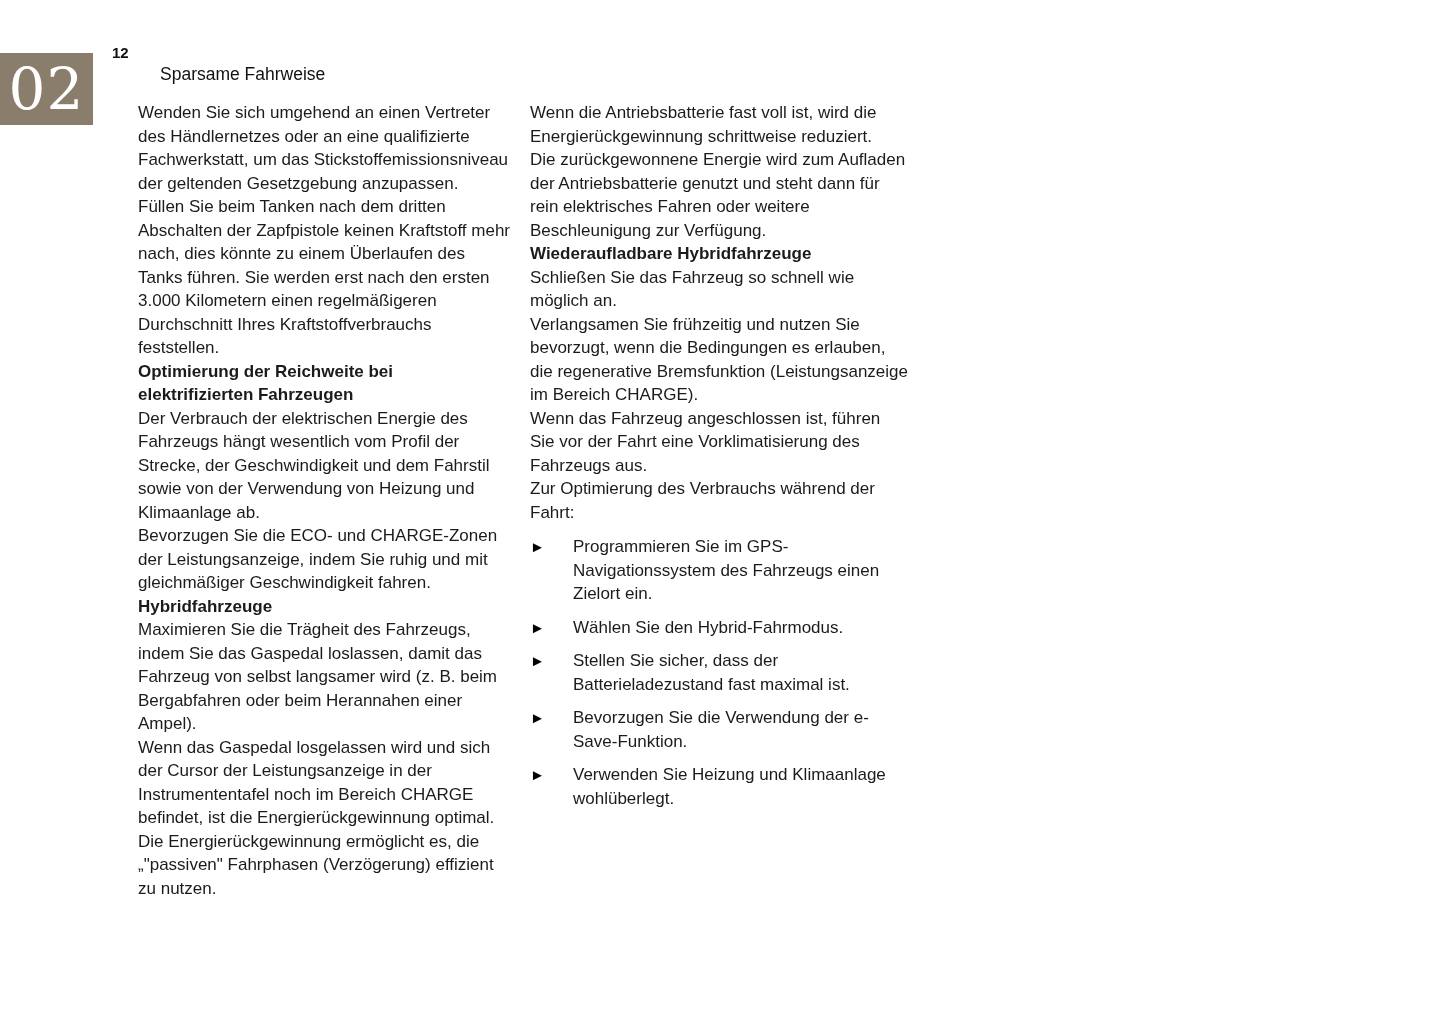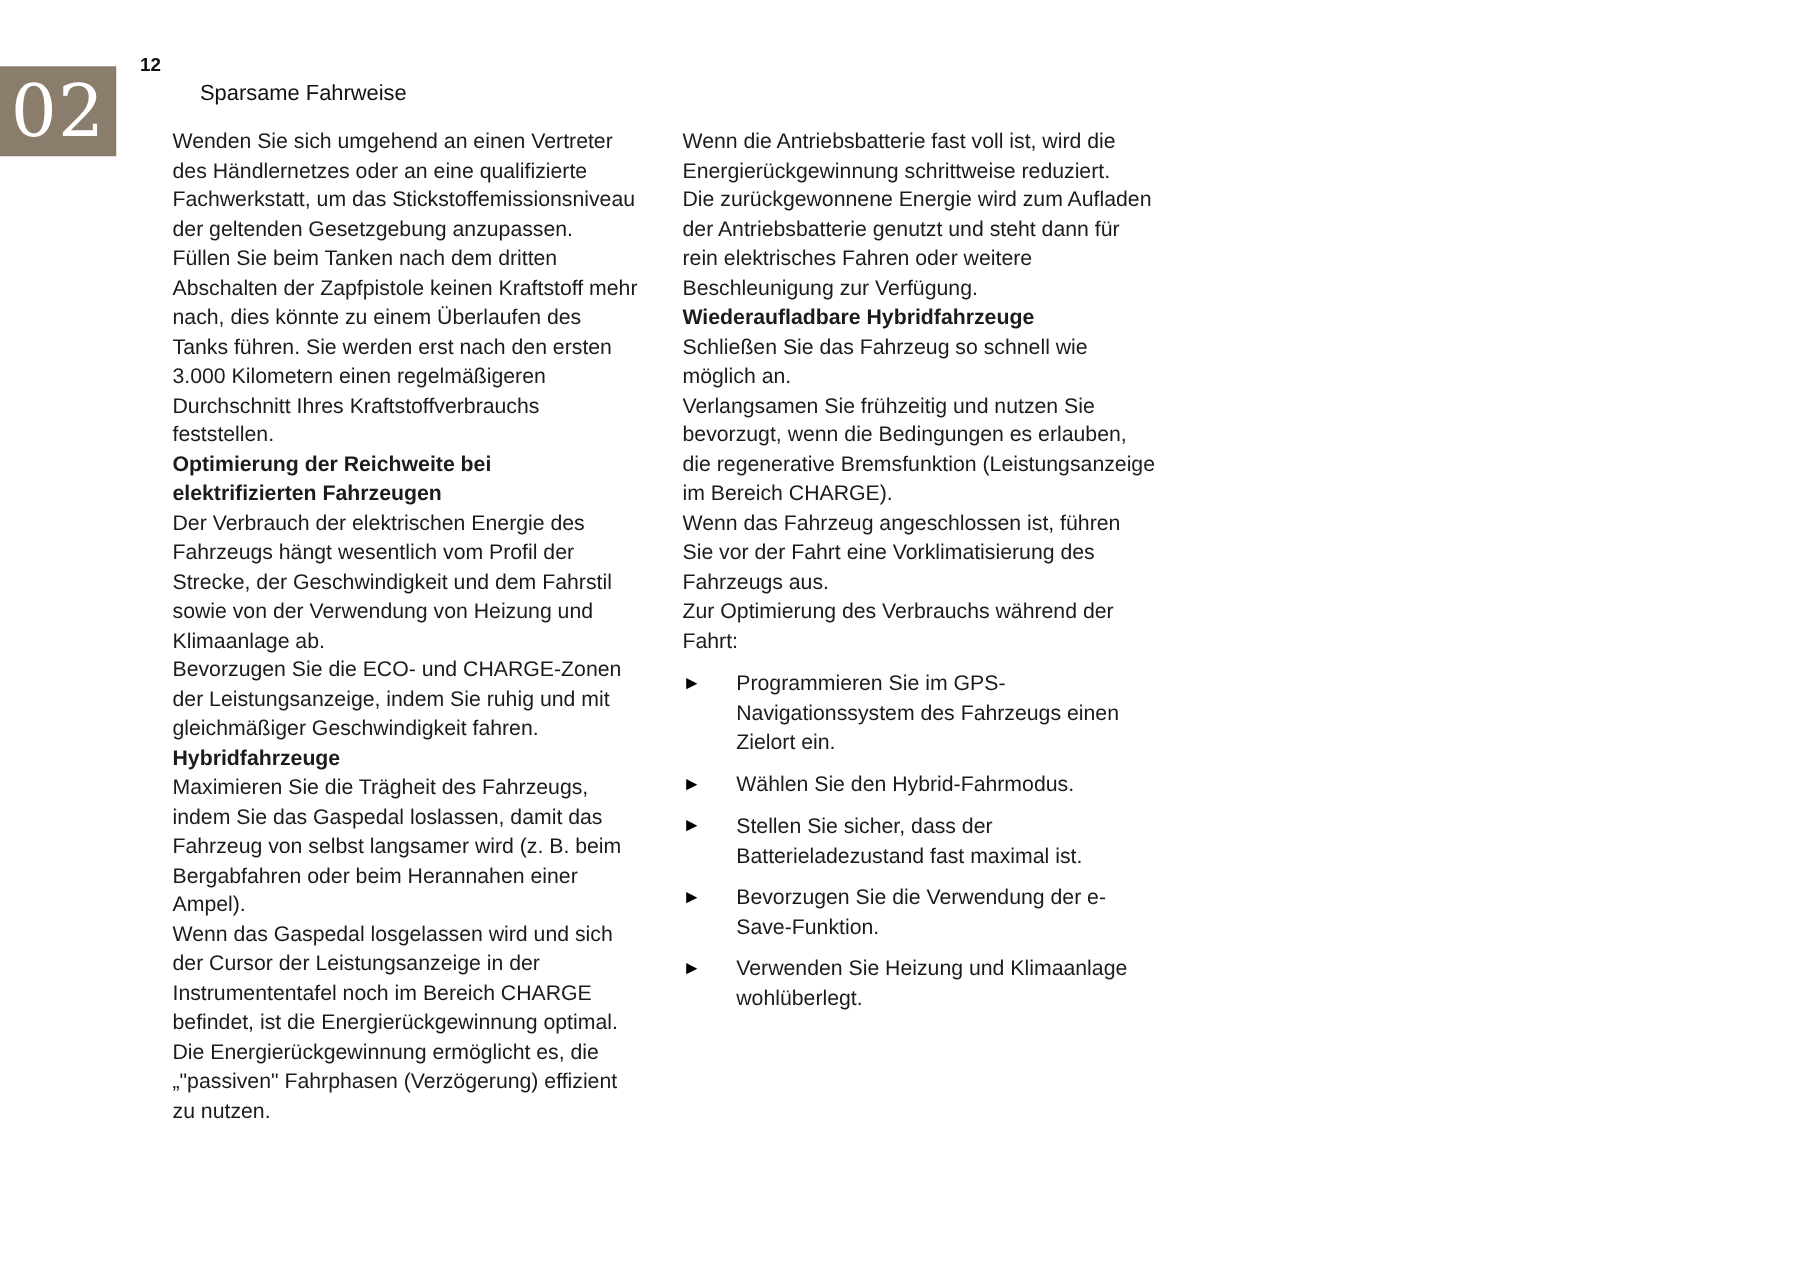--- a/index.html
+++ b/index.html
@@ -29,21 +29,21 @@
   .page-number {
     position:absolute; left:112px; top:44px;
     font-size:15px; font-weight:bold; color:#111;
   }
   .section-title {
     position:absolute; left:112px; top:64px;
     font-size:17.5px; font-weight:400; color:#111;margin-left:48px;
   }
   .columns {
     position:absolute; left:138px; top:101px;
-    display:flex; gap:36px;
+    display:flex; gap:20px;
     font-size:17px; line-height:23.5px;
   }
   .col-left  { width:372px; }
   .col-right { width:378px; }
   p { margin:0; }
   .h { font-weight:bold; }
   .b { font-weight:normal; }
   ul.bullets { list-style:none; margin-top:11px; }
   li.bullet {
     display:flex;

